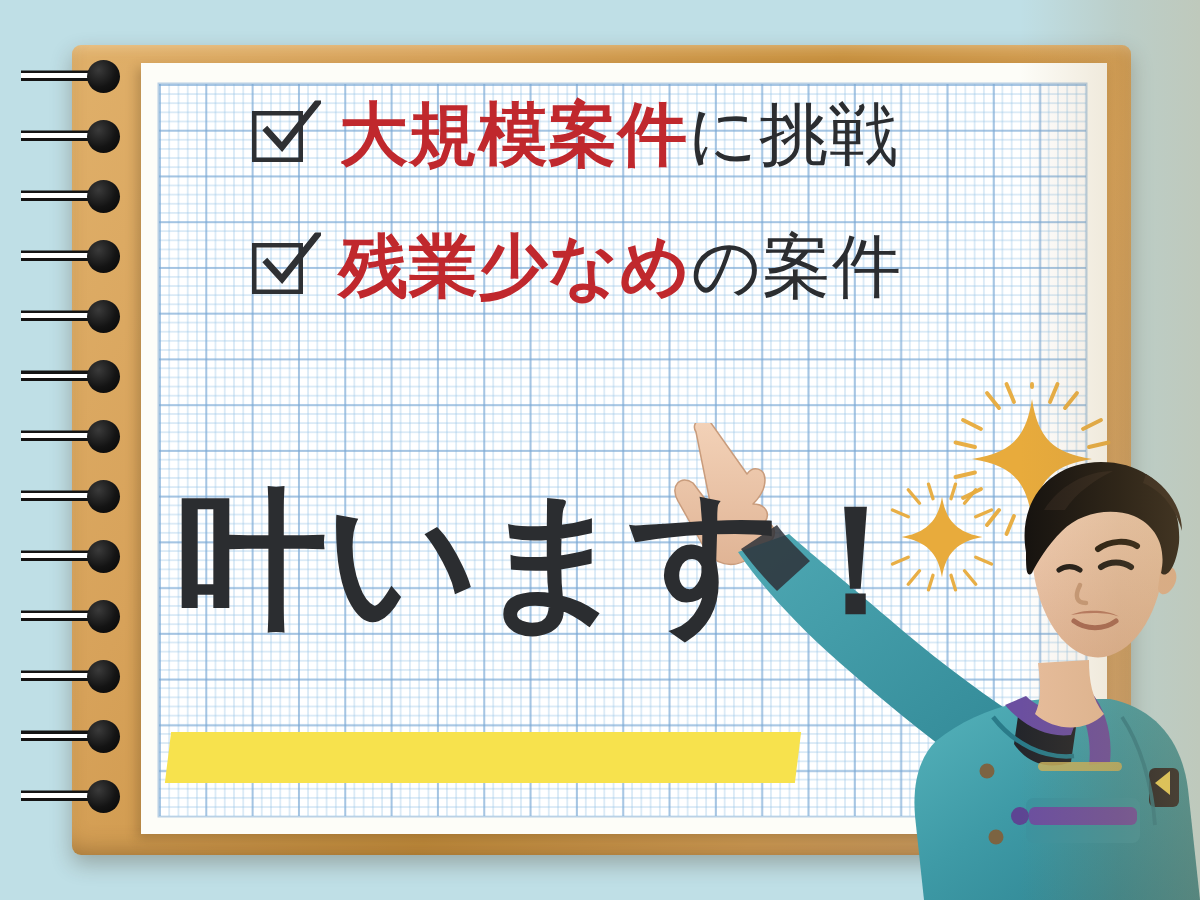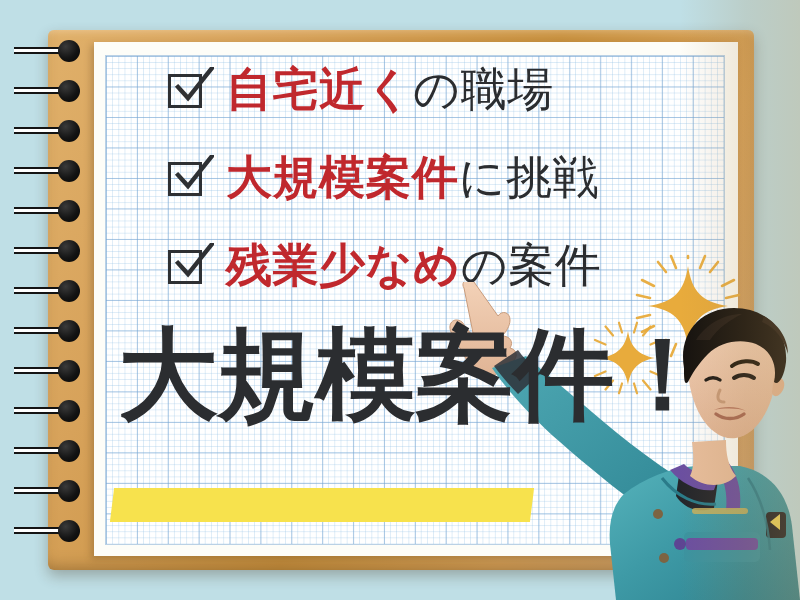--- a/index.html
+++ b/index.html
@@ -165,46 +165,37 @@
     </div>
 
   <div class="checklist" id="checklist">
       <div class="check-row">
         <div class="cbx">
           <div class="box"></div>
           <svg class="tick" viewBox="0 0 42 42">
             <path d="M6 20 L16 31 L40 1" fill="none" stroke="#2e3033" stroke-width="4.4" stroke-linecap="square" stroke-linejoin="miter"></path>
           </svg>
         </div>
-        <div class="check-text"><span class="seg-red">自宅近く</span><span class="seg-dark">の職場</span></div>
-      </div>
-      <div class="check-row">
-        <div class="cbx">
-          <div class="box"></div>
-          <svg class="tick" viewBox="0 0 42 42">
-            <path d="M6 20 L16 31 L40 1" fill="none" stroke="#2e3033" stroke-width="4.4" stroke-linecap="square" stroke-linejoin="miter"></path>
-          </svg>
-        </div>
         <div class="check-text"><span class="seg-red">大規模案件</span><span class="seg-dark">に挑戦</span></div>
       </div>
       <div class="check-row">
         <div class="cbx">
           <div class="box"></div>
           <svg class="tick" viewBox="0 0 42 42">
             <path d="M6 20 L16 31 L40 1" fill="none" stroke="#2e3033" stroke-width="4.4" stroke-linecap="square" stroke-linejoin="miter"></path>
           </svg>
         </div>
         <div class="check-text"><span class="seg-red">残業少なめ</span><span class="seg-dark">の案件</span></div>
       </div>
     </div>
 
   <div class="headline">
     <div class="hl-line hl-line2">
       <div class="marker marker2"></div>
-      <div class="hl-text">大規模案件！</div>
+      <div class="hl-text">叶います！</div>
     </div>
   </div>
 
   <div class="sparkle" style="left:640px;top:258px;">
     <svg width="96" height="96" viewBox="0 0 96 96" aria-hidden="true">
       <path d="M48 8 C52 34 62 44 88 48 C62 52 52 62 48 88 C44 62 34 52 8 48 C34 44 44 34 48 8 Z" fill="#e8ab3c"></path>
       <g stroke="#e8ab3c" stroke-width="2.6" stroke-linecap="round" opacity=".95">
         <line x1="48" y1="0" x2="48" y2="-2"></line>
         <line x1="26" y1="14" x2="18" y2="4"></line>
           <line x1="70" y1="14" x2="78" y2="4"></line>

